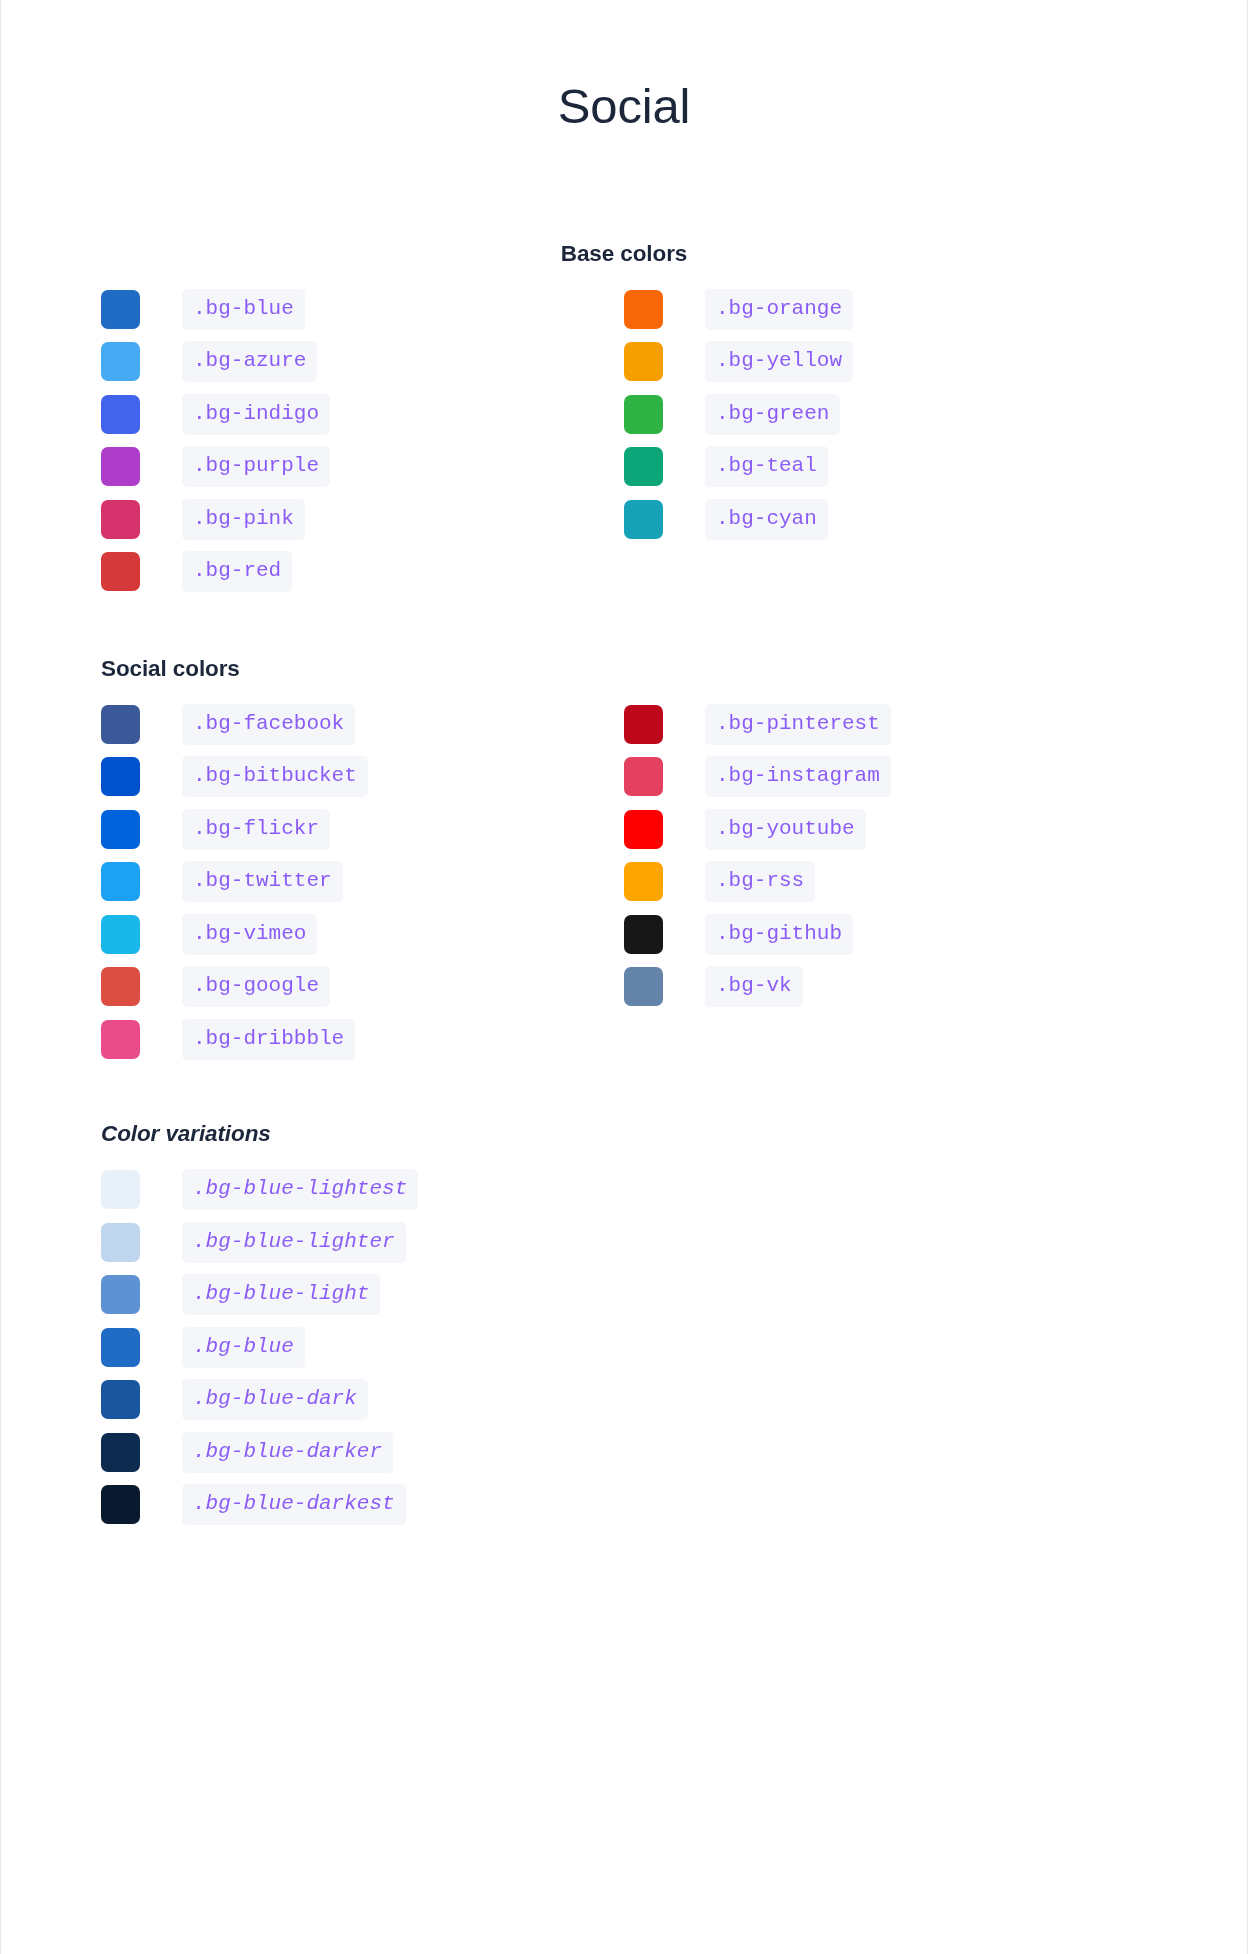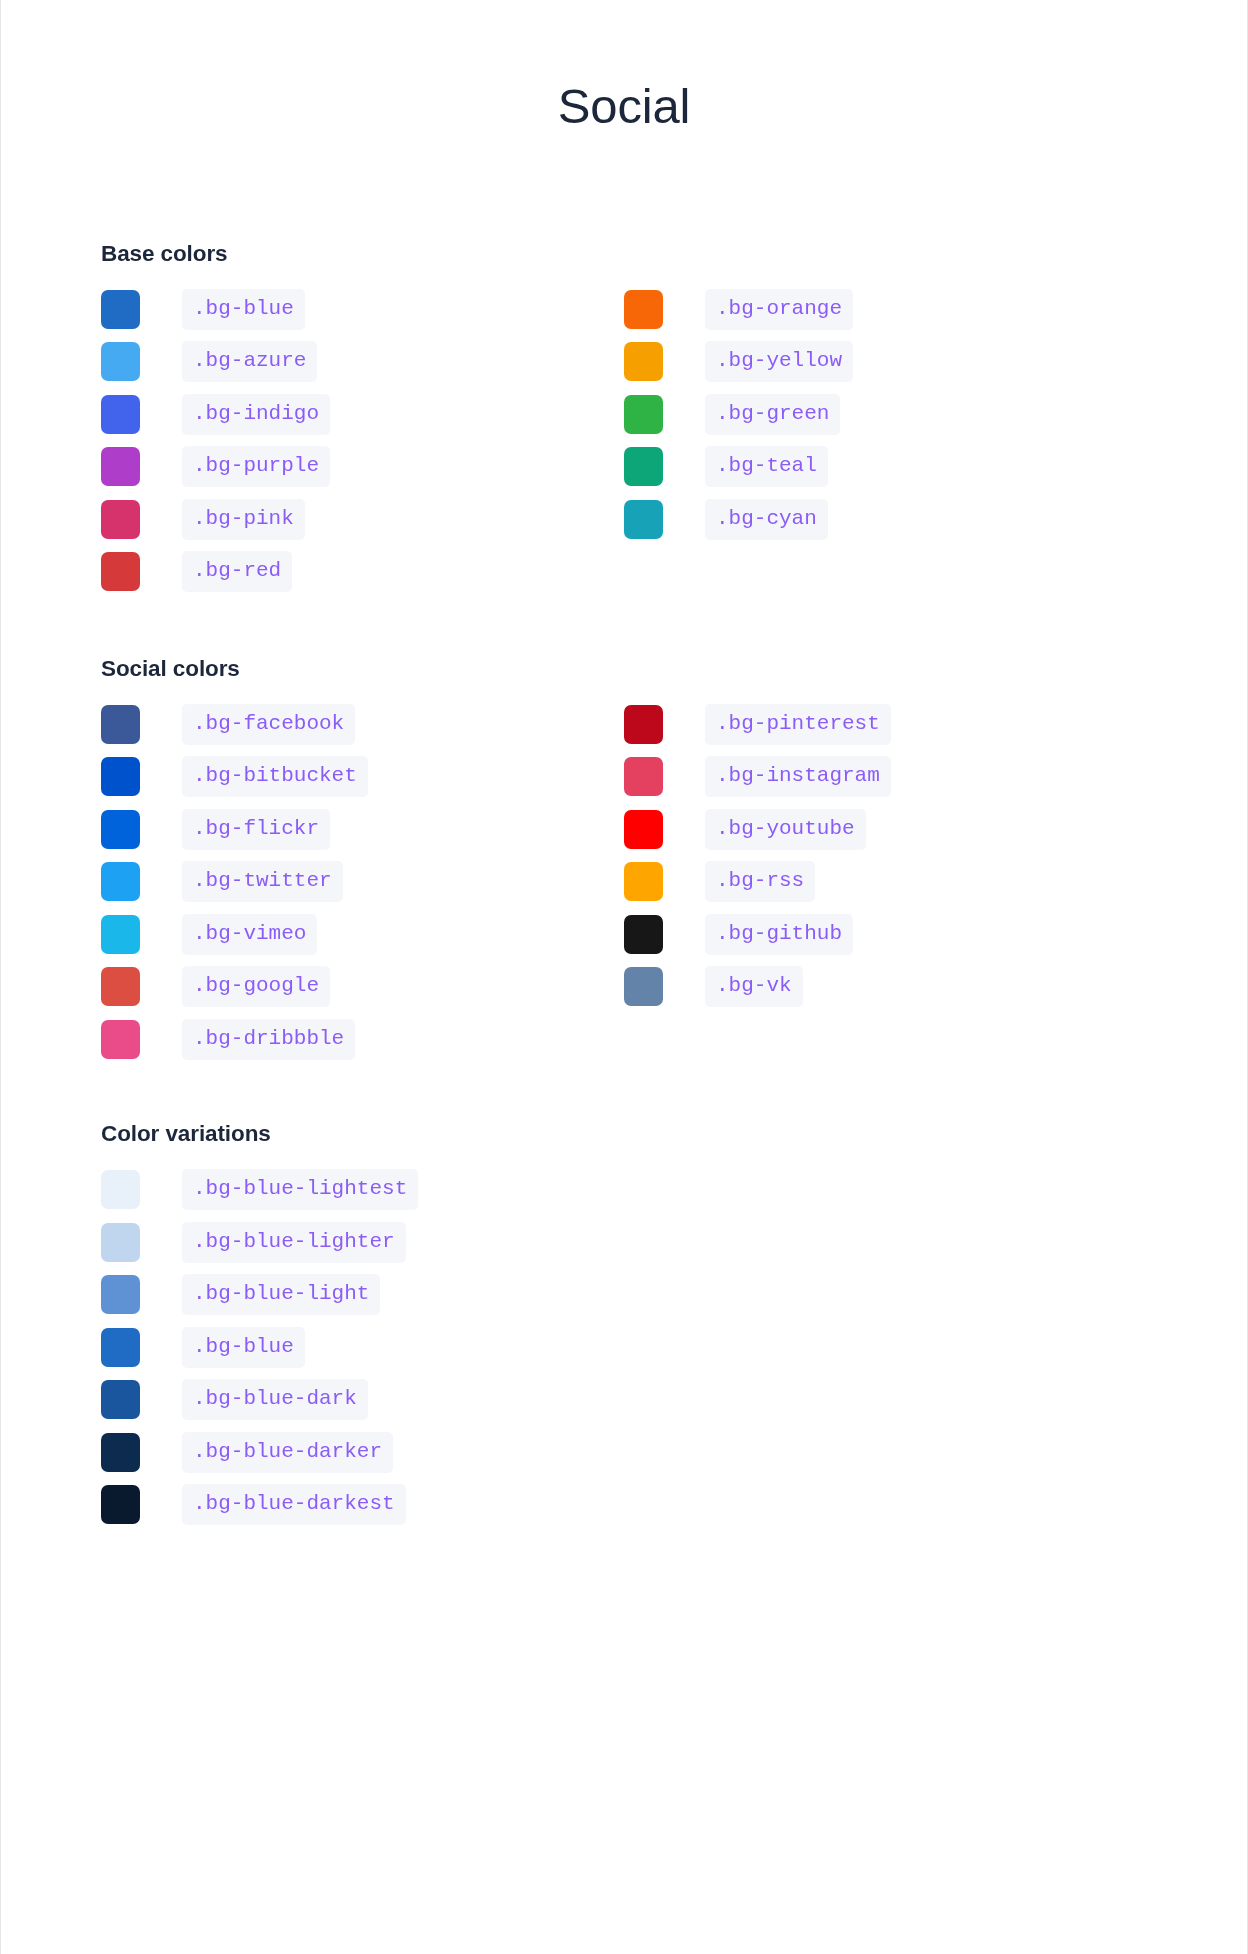--- a/index.html
+++ b/index.html
@@ -33,23 +33,23 @@
     margin: 0;
     padding-top: 80px;
     line-height: 1.1;
   }
   .content {
     padding: 0 100px 0 100px;
   }
   .section {
     margin-top: 0;
   }
-  .section-base { padding-top: 107px; }
+  .section-base { padding-top: 107px; text-align: center; }
   .section-social { padding-top: 58px; }
-  .section-variations { padding-top: 56px; }
+  .section-variations { padding-top: 56px; font-style: italic; }
 
   .section-title {
     font-size: 22.5px;
     font-weight: 700;
     color: #1d273b;
     margin: 0 0 16px 0;
     letter-spacing: -0.1px;
   }
 
   .grid {

